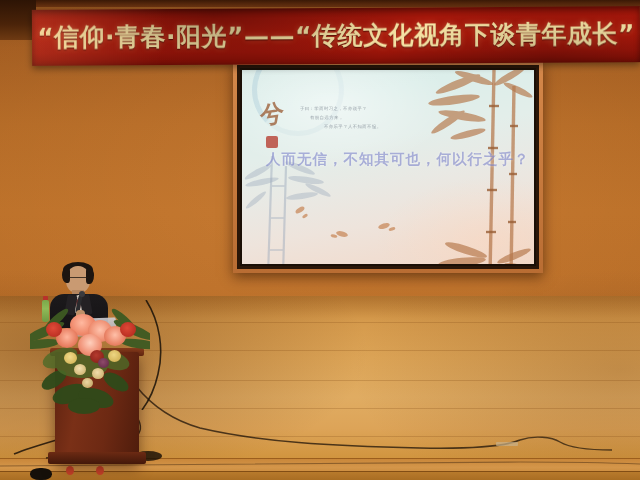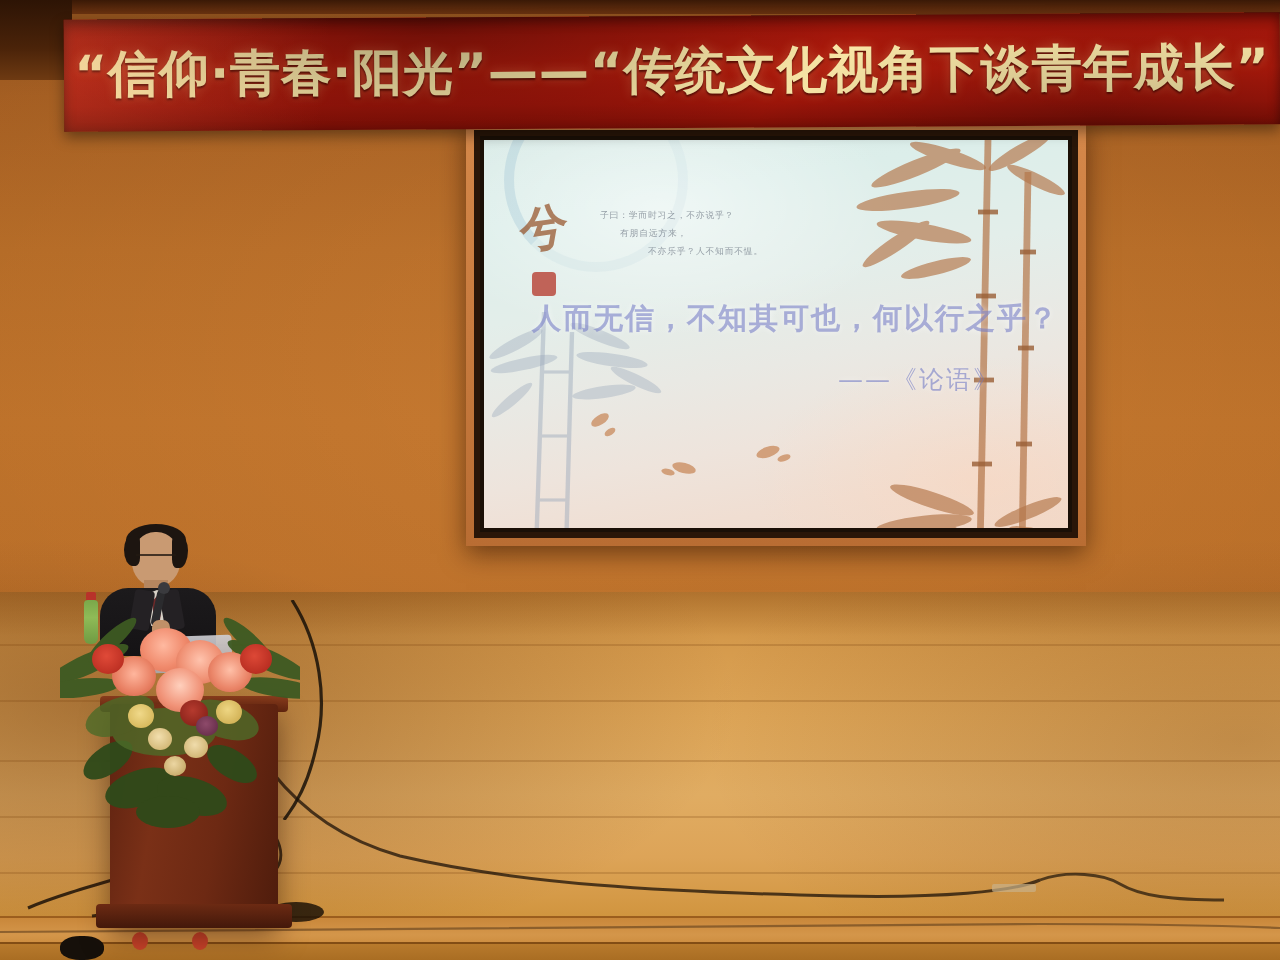--- a/index.html
+++ b/index.html
@@ -400,21 +400,20 @@
         <div class="seal"></div>
 
         <div class="slide-smalltext">
           <div>子曰：学而时习之，不亦说乎？</div>
           <div class="ind1">有朋自远方来，</div>
           <div class="ind2">不亦乐乎？人不知而不愠。</div>
         </div>
 
         <div class="slide-main">人而无信，不知其可也，何以行之乎？</div>
 
-        <div class="slide-cite">——《论语》</div>
 
       </div>
     </div>
   </div>
 
   <div class="speaker">
     <div class="sp-hair"></div>
     <div class="sp-head"></div>
     <div class="sp-hair2"></div>
     <div class="sp-hair3"></div>

